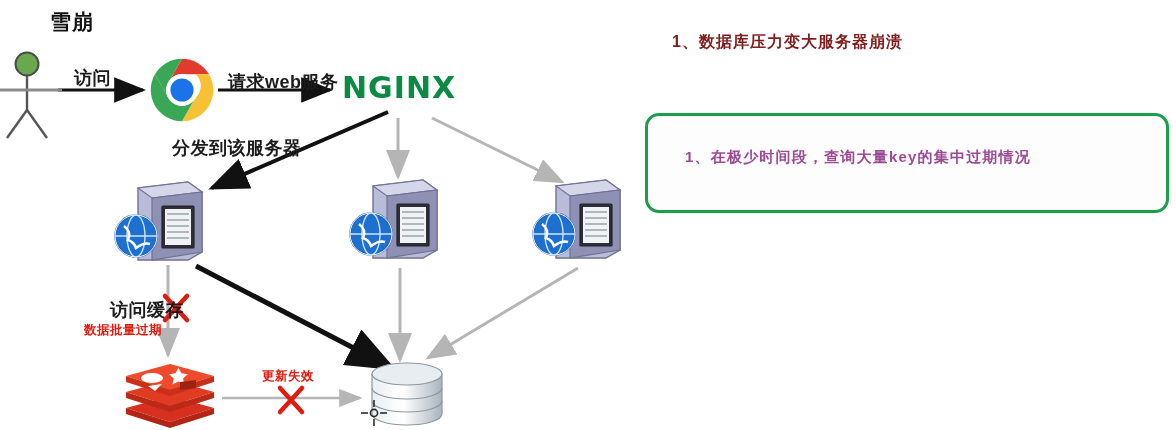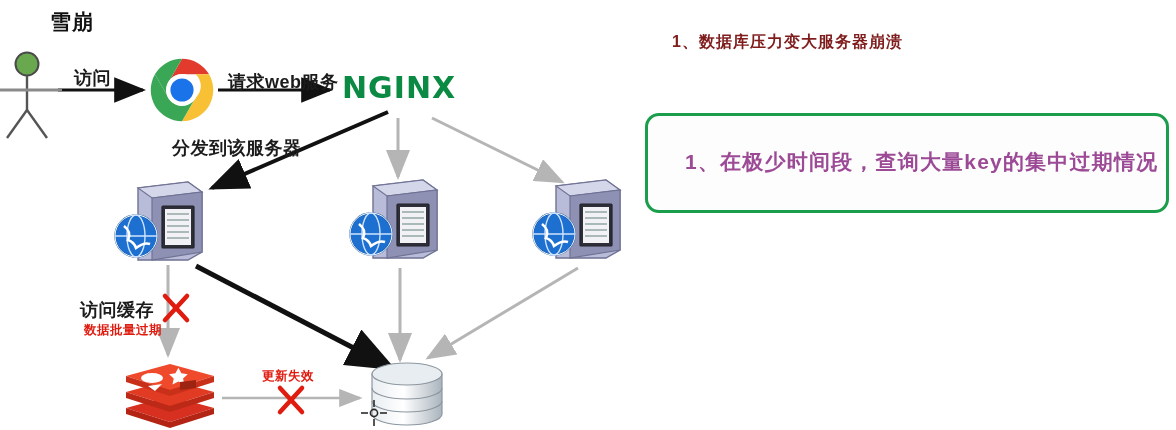--- a/index.html
+++ b/index.html
@@ -24,21 +24,21 @@
   }
   .lbl-red{
     font-size:12.5px;font-weight:bold;color:#e01b0f;
     white-space:nowrap;letter-spacing:.5px;
   }
   .heading-right{
     font-size:16px;font-weight:bold;color:#7f1d1d;
     white-space:nowrap;letter-spacing:1px;
   }
   .box-text{
-    font-size:21px;font-weight:bold;color:#9c4a96;
+    font-size:15px;font-weight:bold;color:#9c4a96;
     white-space:nowrap;letter-spacing:1.2px;
   }
 
   
   .green-box{
     border:3px solid #1a9e4b;
     border-radius:14px;
     background:#fdfdfd;
     box-sizing:border-box;
   }
@@ -233,21 +233,21 @@
   </svg>
 
   <div class="abs title-cn txt" style="left:50px;top:8px;">雪崩</div>
 
   <div class="abs lbl txt" style="left:74px;top:66px;">访问</div>
 
   <div class="abs lbl txt" style="left:228px;top:70px;">请求web服务</div>
 
   <div class="abs lbl txt" style="left:172px;top:136px;">分发到该服务器</div>
 
-  <div class="abs lbl txt" style="left:80px;top:298px;">访问缓存</div>
+  <div class="abs lbl txt" style="left:110px;top:298px;">访问缓存</div>
 
   <div class="abs lbl-red txt" style="left:84px;top:322px;">数据批量过期</div>
 
   <div class="abs lbl-red txt" style="left:262px;top:368px;">更新失效</div>
 
   <div class="abs heading-right txt" style="left:672px;top:32px;">1、数据库压力变大服务器崩溃</div>
 
   <div class="abs green-box txt" style="left:645px;top:113px;width:524px;height:100px;">
     <div class="box-text" style="position:absolute;left:37px;top:32px;">1、在极少时间段，查询大量key的集中过期情况</div>
   </div>

